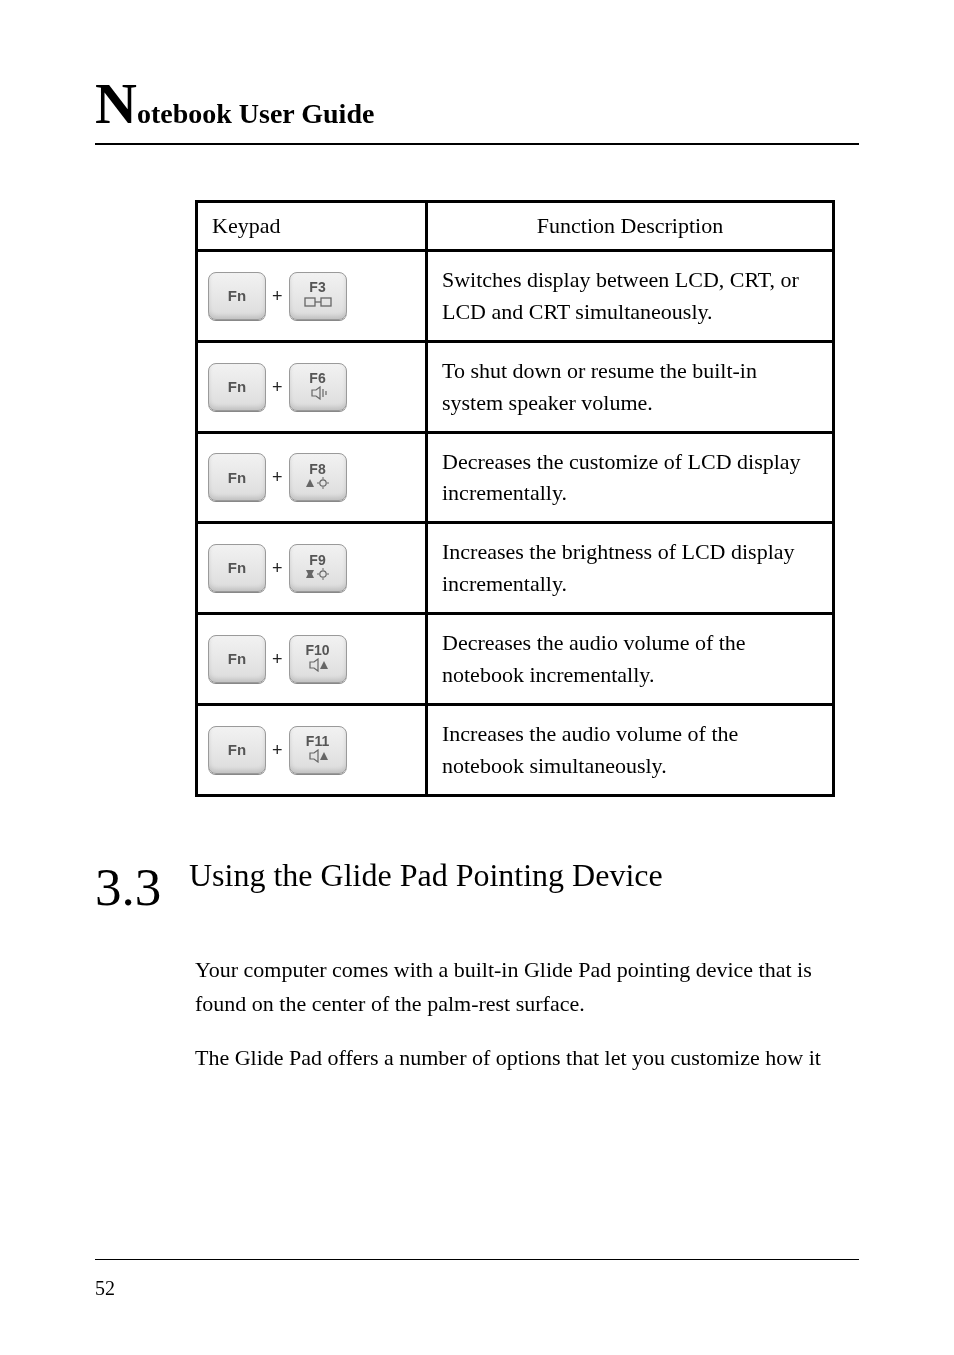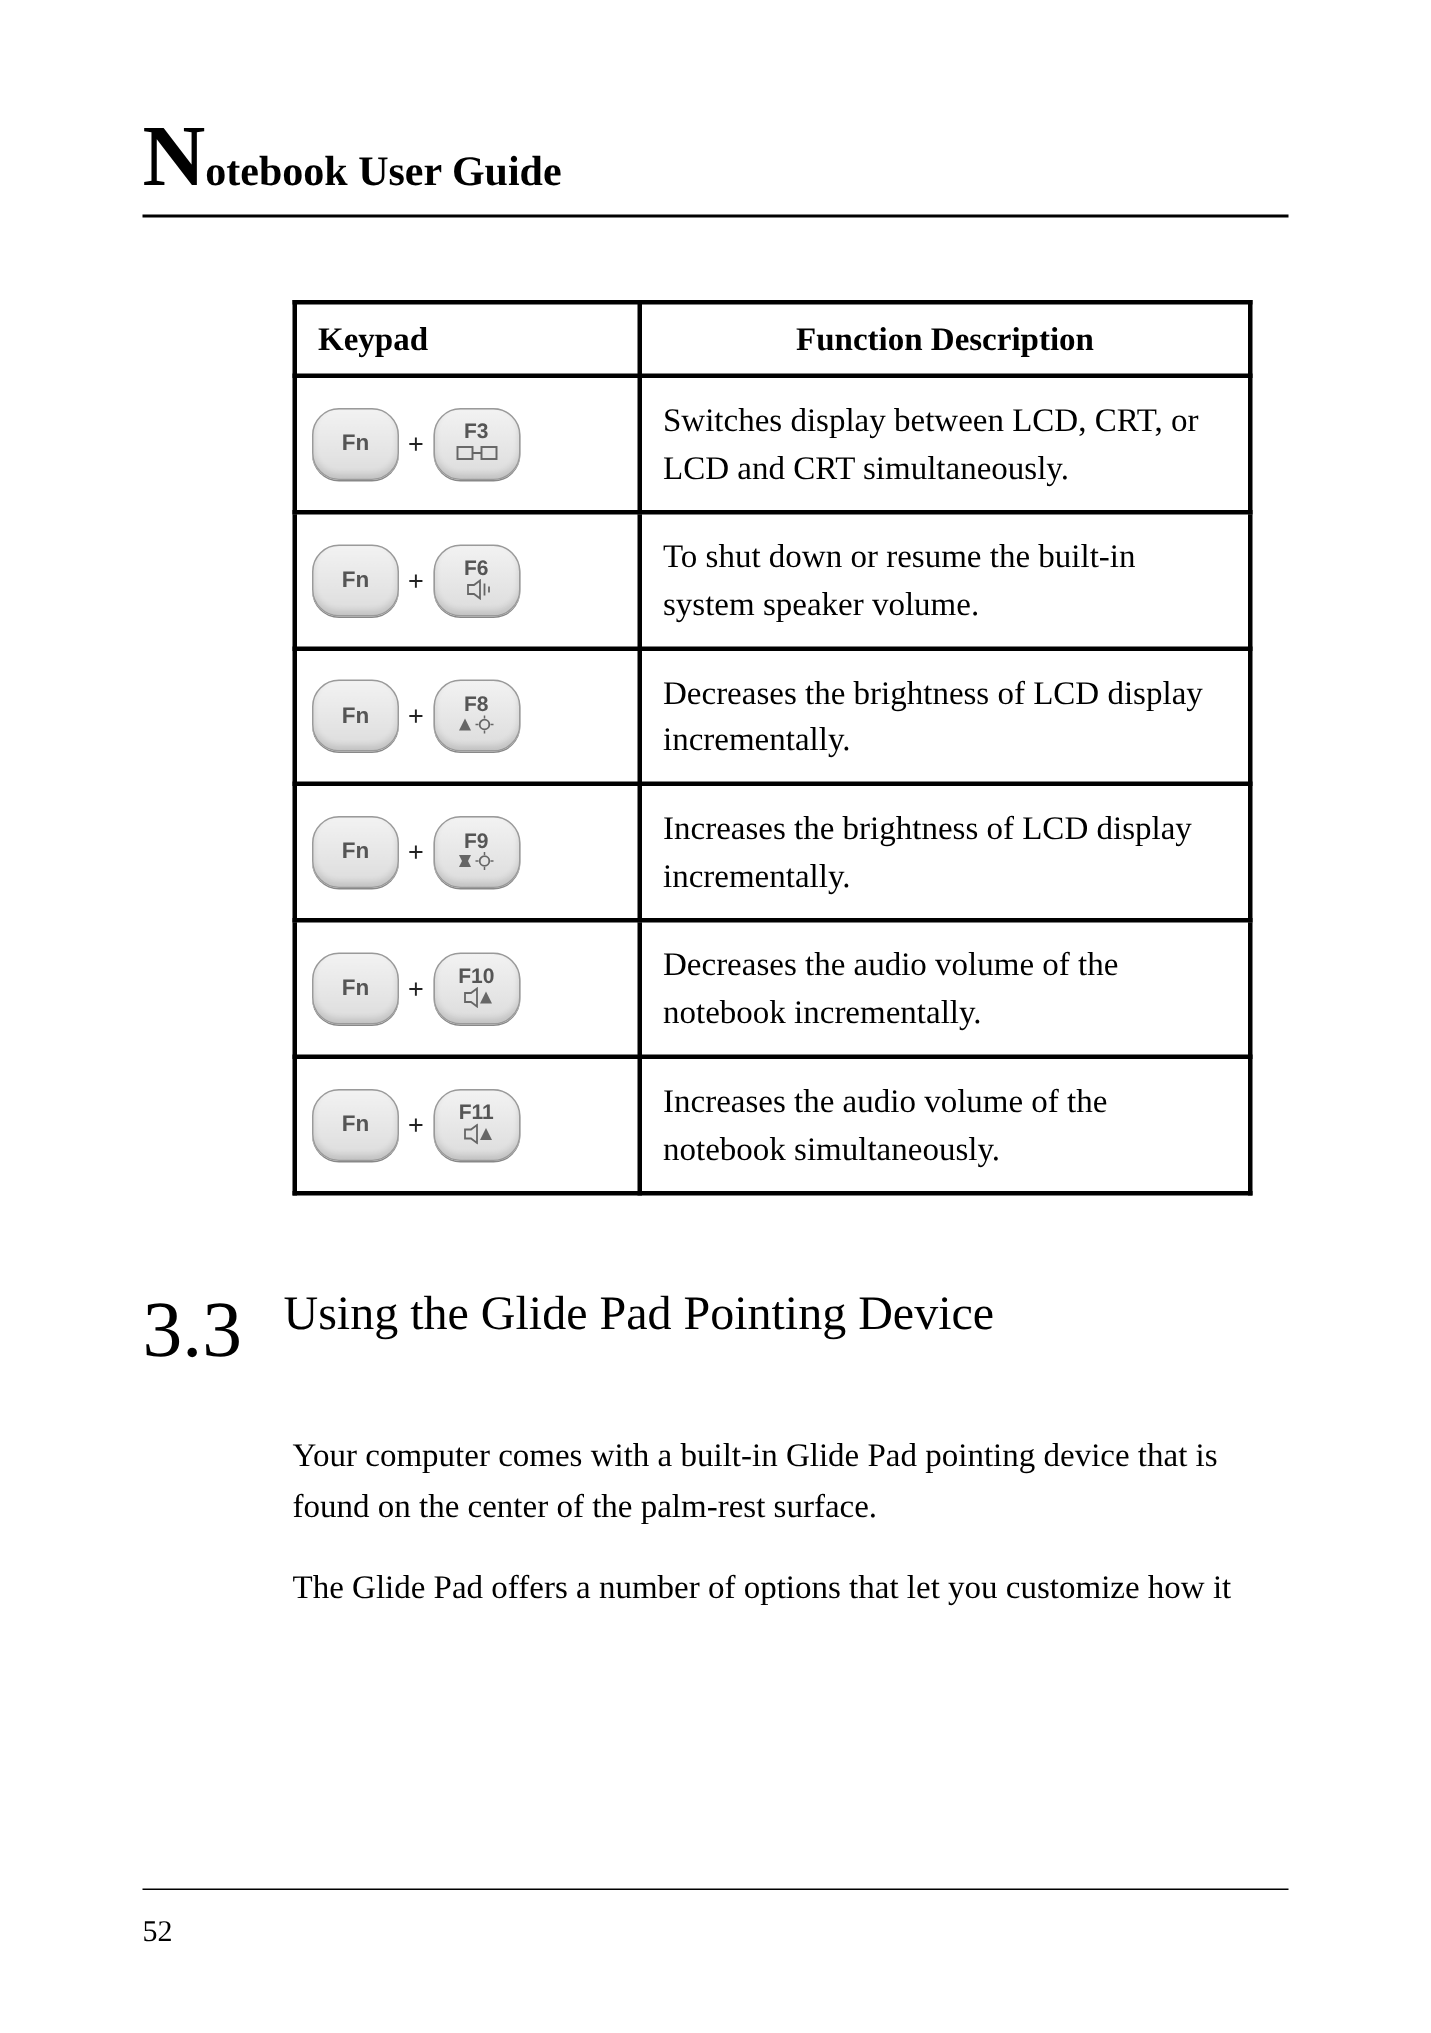--- a/index.html
+++ b/index.html
@@ -34,21 +34,21 @@
     }
     table.fn-table {
       border-collapse: collapse;
       width: 640px;
       margin-left: 100px;
       margin-bottom: 60px;
     }
     table.fn-table th {
       border: 3px solid #000;
       padding: 10px 14px;
-      font-weight: bold;
+      font-weight: normal;
       font-size: 22px;
       text-align: center;
     }
     table.fn-table td {
       border: 3px solid #000;
       padding: 12px 14px;
       vertical-align: top;
       font-size: 22px;
       line-height: 1.45;
     }
@@ -67,21 +67,21 @@
       justify-content: flex-start;
       gap: 4px;
     }
     .keycap {
       display: inline-flex;
       flex-direction: column;
       align-items: center;
       justify-content: center;
       width: 58px;
       height: 48px;
-      border-radius: 18px;
+      border-radius: 8px;
       background: linear-gradient(#f2f2f2, #dcdcdc);
       border: 1px solid #9a9a9a;
       box-shadow: inset 0 -3px 4px rgba(0,0,0,0.12), 0 1px 0 #888;
       font-family: Arial, sans-serif;
       font-weight: bold;
       color: #555;
       font-size: 15px;
       line-height: 1.05;
     }
     .keycap .top-label {
@@ -212,21 +212,21 @@
                     <line x1="19" y1="1" x2="19" y2="3"></line>
                     <line x1="19" y1="11" x2="19" y2="13"></line>
                     <line x1="13" y1="7" x2="15" y2="7"></line>
                     <line x1="23" y1="7" x2="25" y2="7"></line>
                   </g>
                 </svg>
             </span>
           </span>
         </div>
       </td>
-      <td>Decreases the brightness of LCD display incrementally.</td>
+      <td>Decreases the customize of LCD display incrementally.</td>
     </tr>
 
     <tr>
       <td>
         <div class="keycap-group">
           <span class="keycap">
               <span>Fn</span>
             </span>
           <span class="plus">+</span>
           <span class="keycap">

